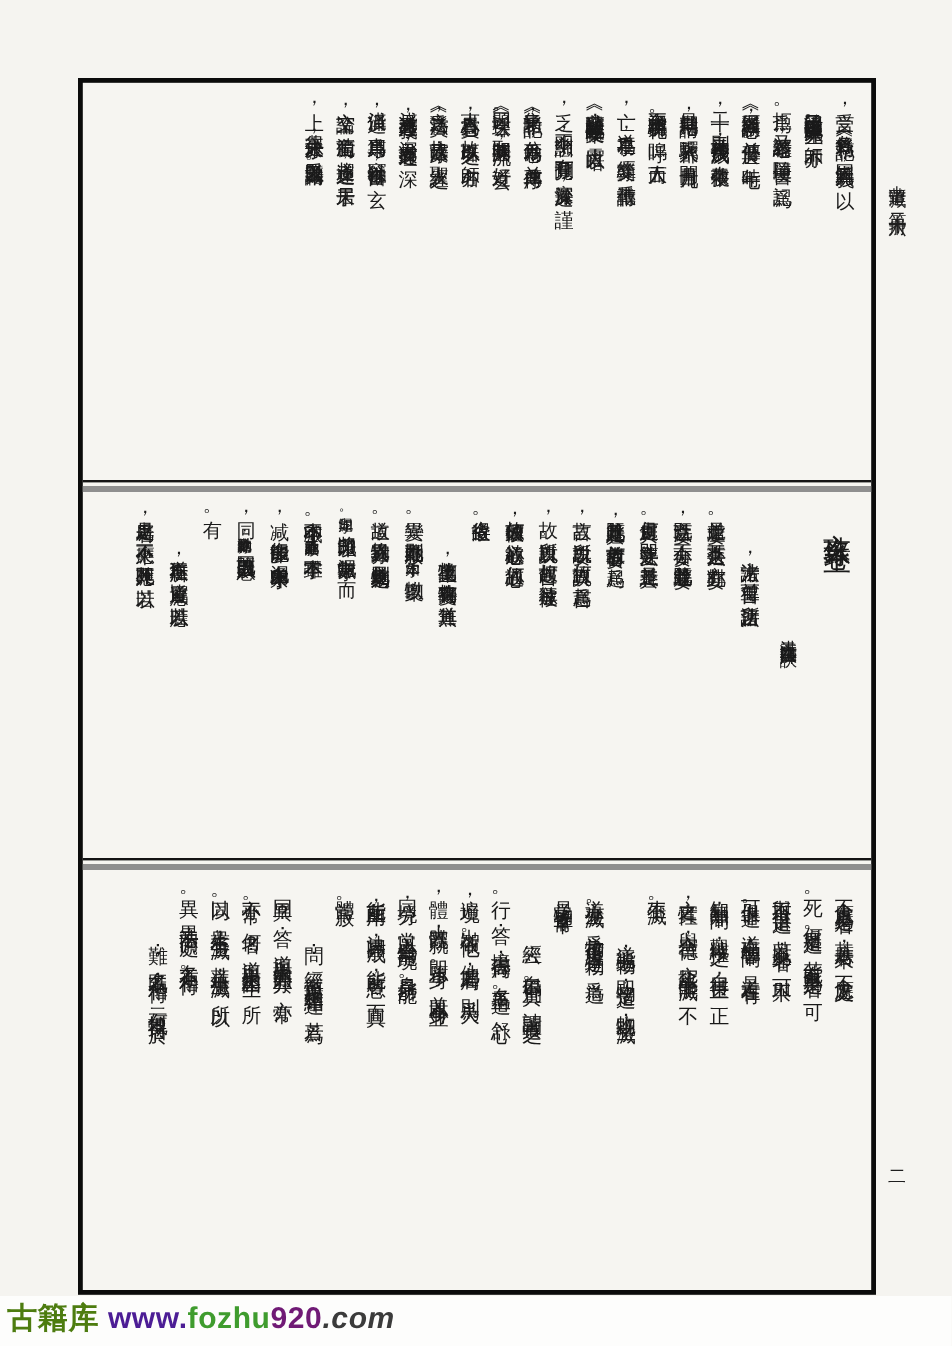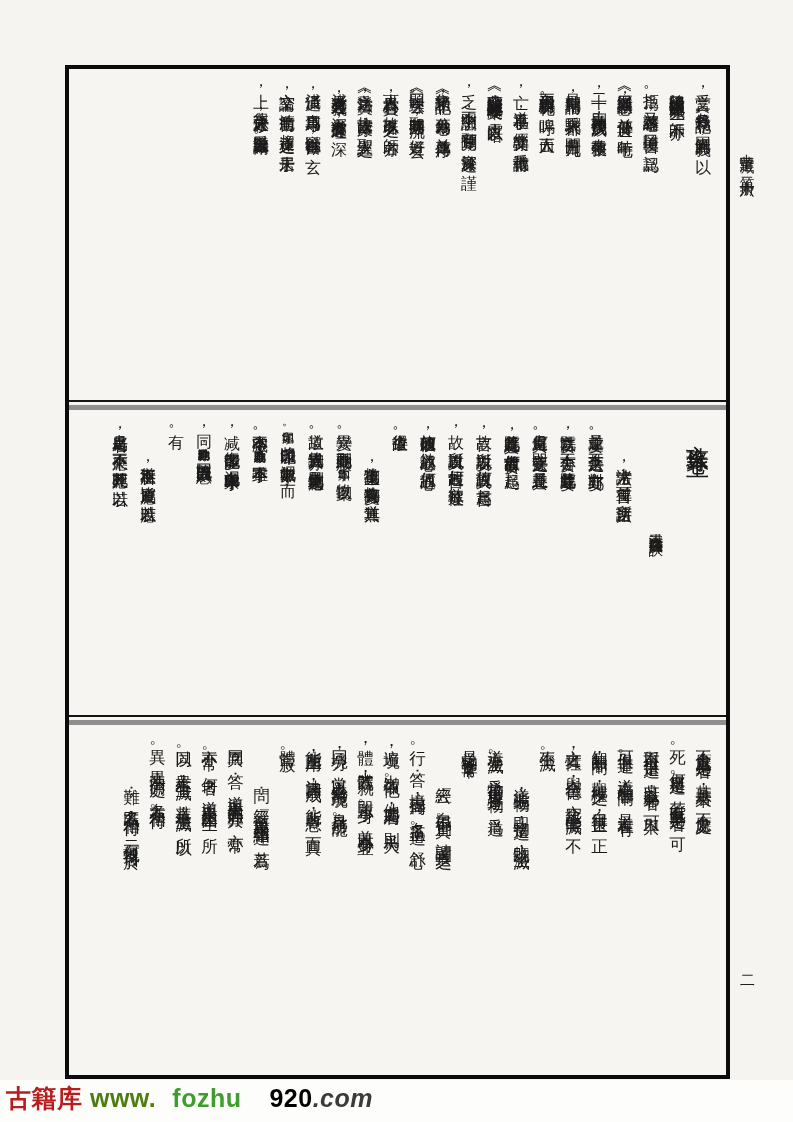--- a/index.html
+++ b/index.html
@@ -117,13 +117,13 @@
       <div class="col"><span>　　難：名既不相待，云何輒得名於</span></div>
     </div>
 </div>
 
 <div class="collection-title">中華道藏　第二十六册</div>
 
 <div class="page-number">二</div>
 
 <div class="bottom-strip"></div>
 
-<div class="watermark"><span style="color: #b91c1c;">古籍库</span><span style="color: #4d7c0f;"> www.</span><span style="color: rgb(63, 156, 46); margin-left: 16px;">fozhu</span><span style="color: #000000; margin-left: 28px;">920</span><span style="color: rgb(59, 59, 59); font-style: italic;">.com</span></div>
+<div class="watermark"><span style="color: #4d7c0f;">古籍库</span><span style="color: #4c1d95;"> www.</span><span style="color: rgb(63, 156, 46);">fozhu</span><span style="color: #701a75;">920</span><span style="color: rgb(59, 59, 59); font-style: italic;">.com</span></div>
 
 </body></html>

